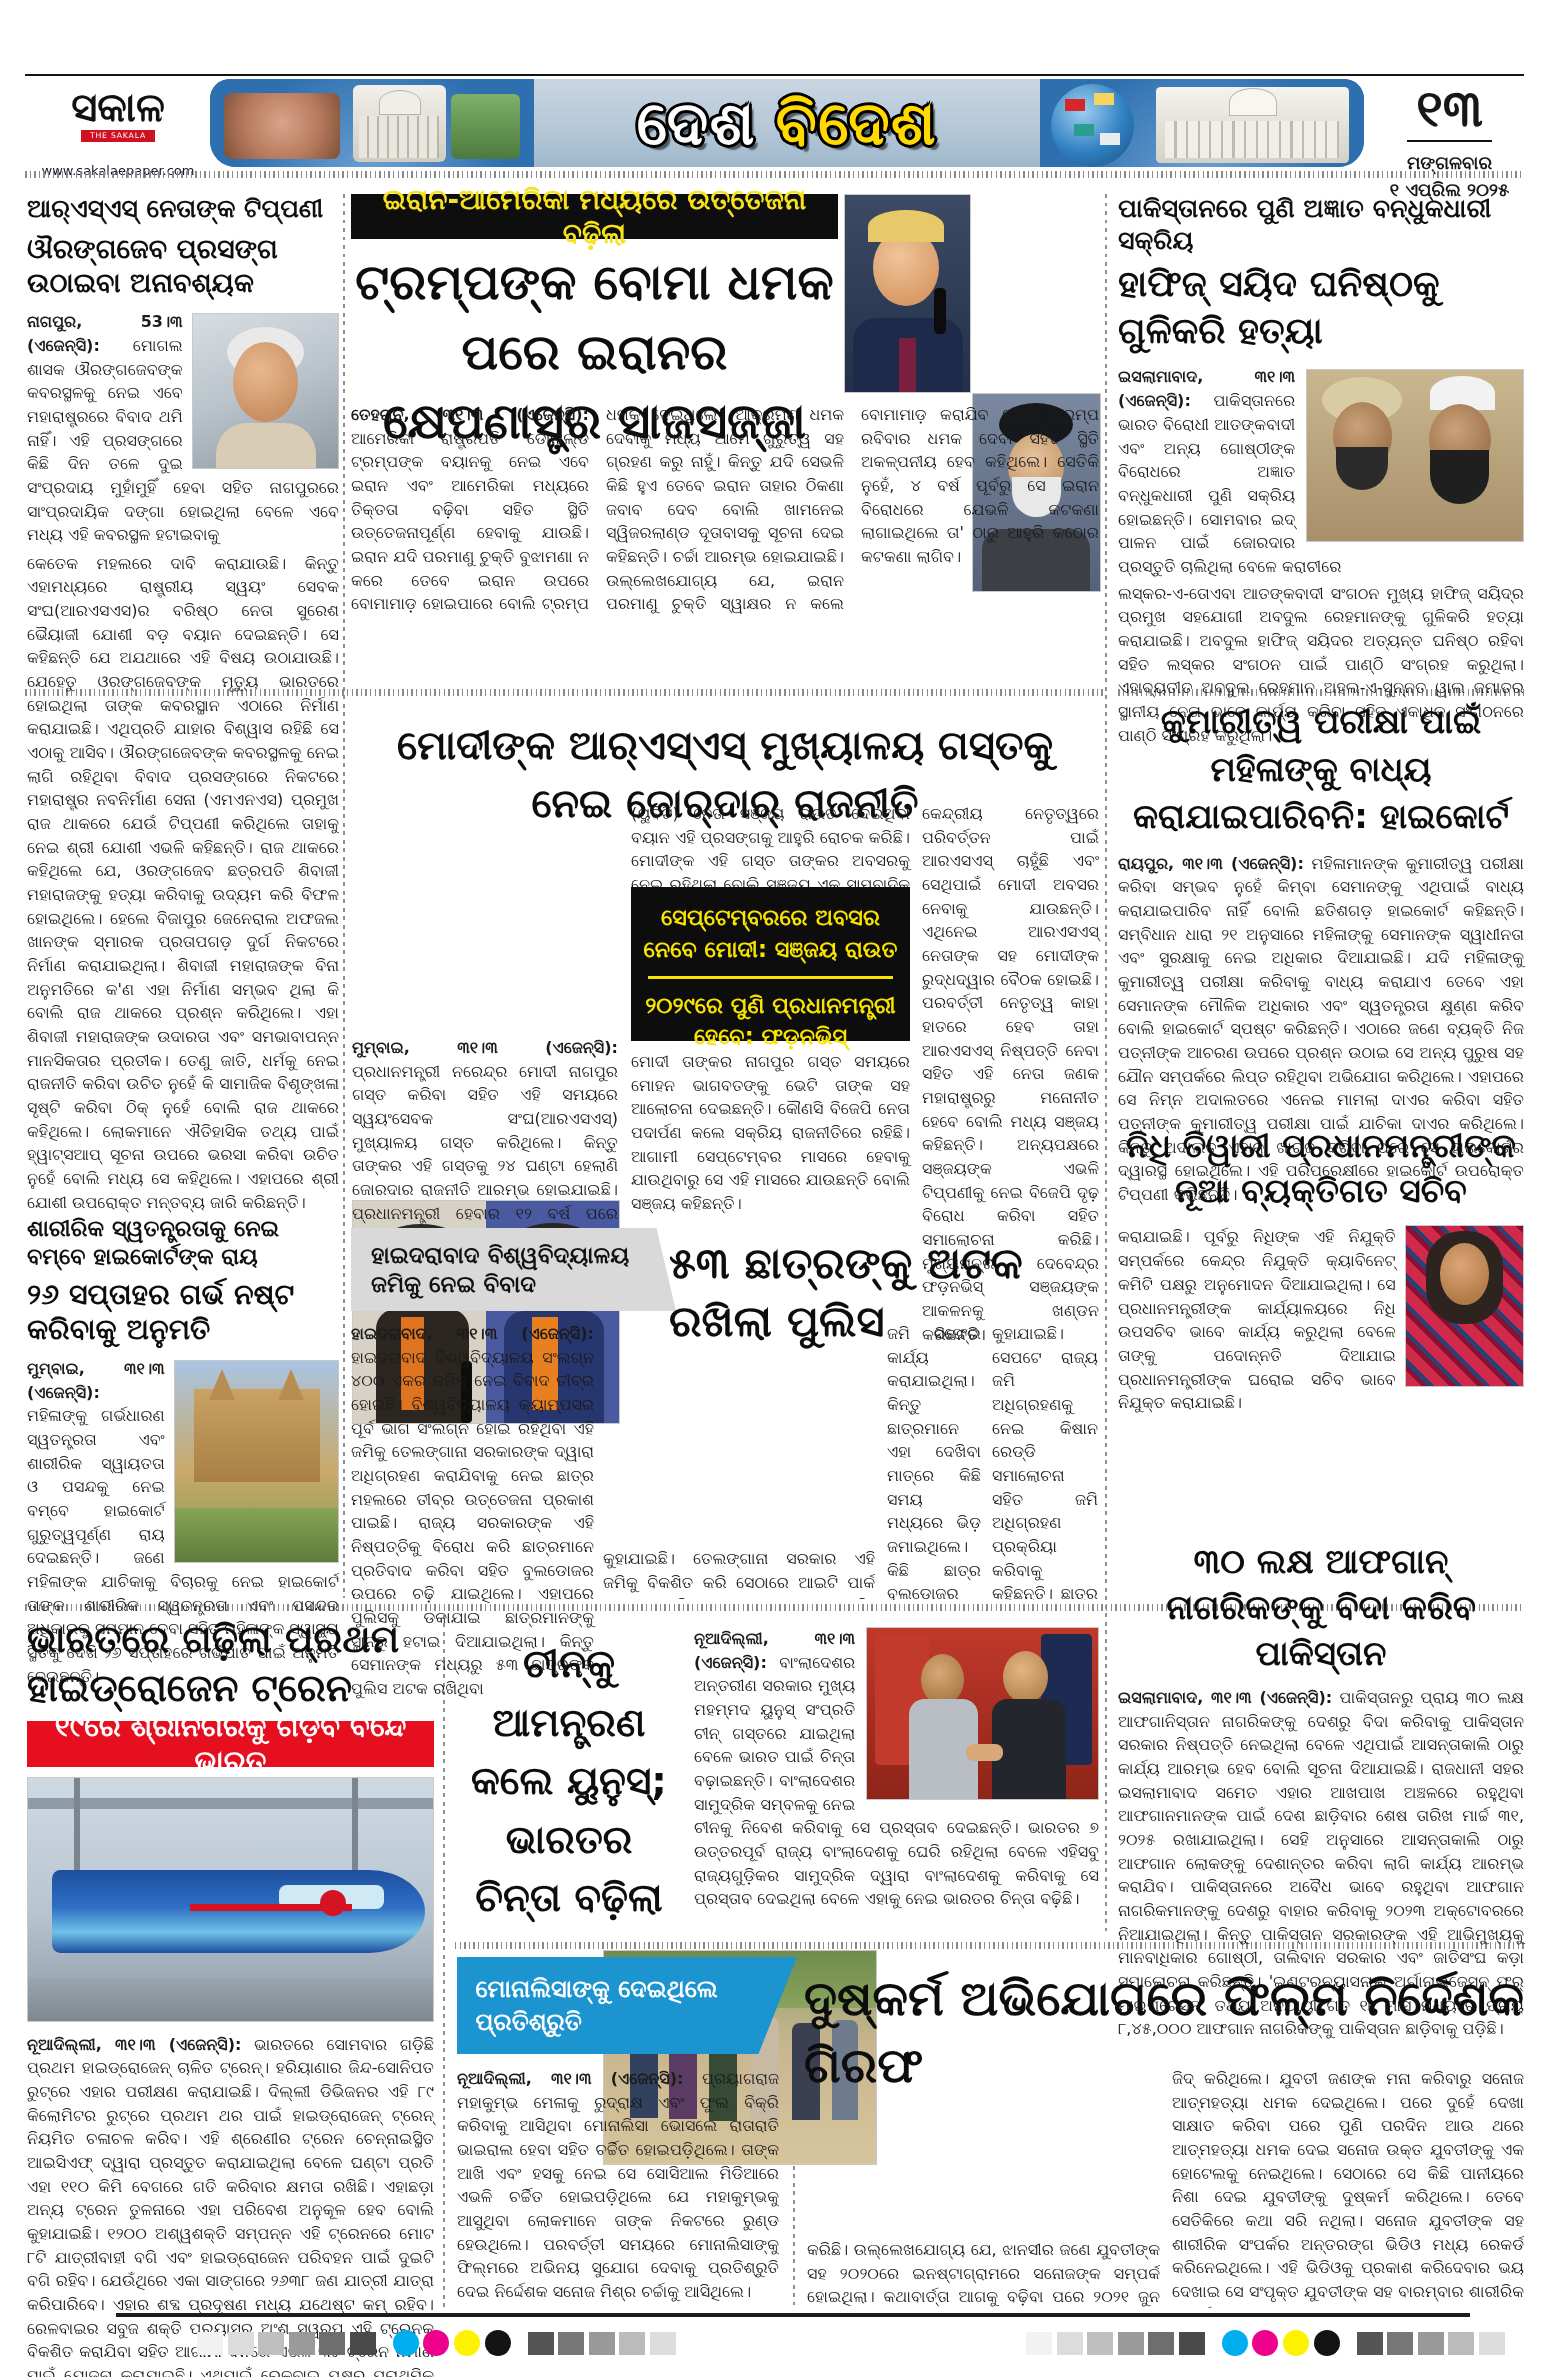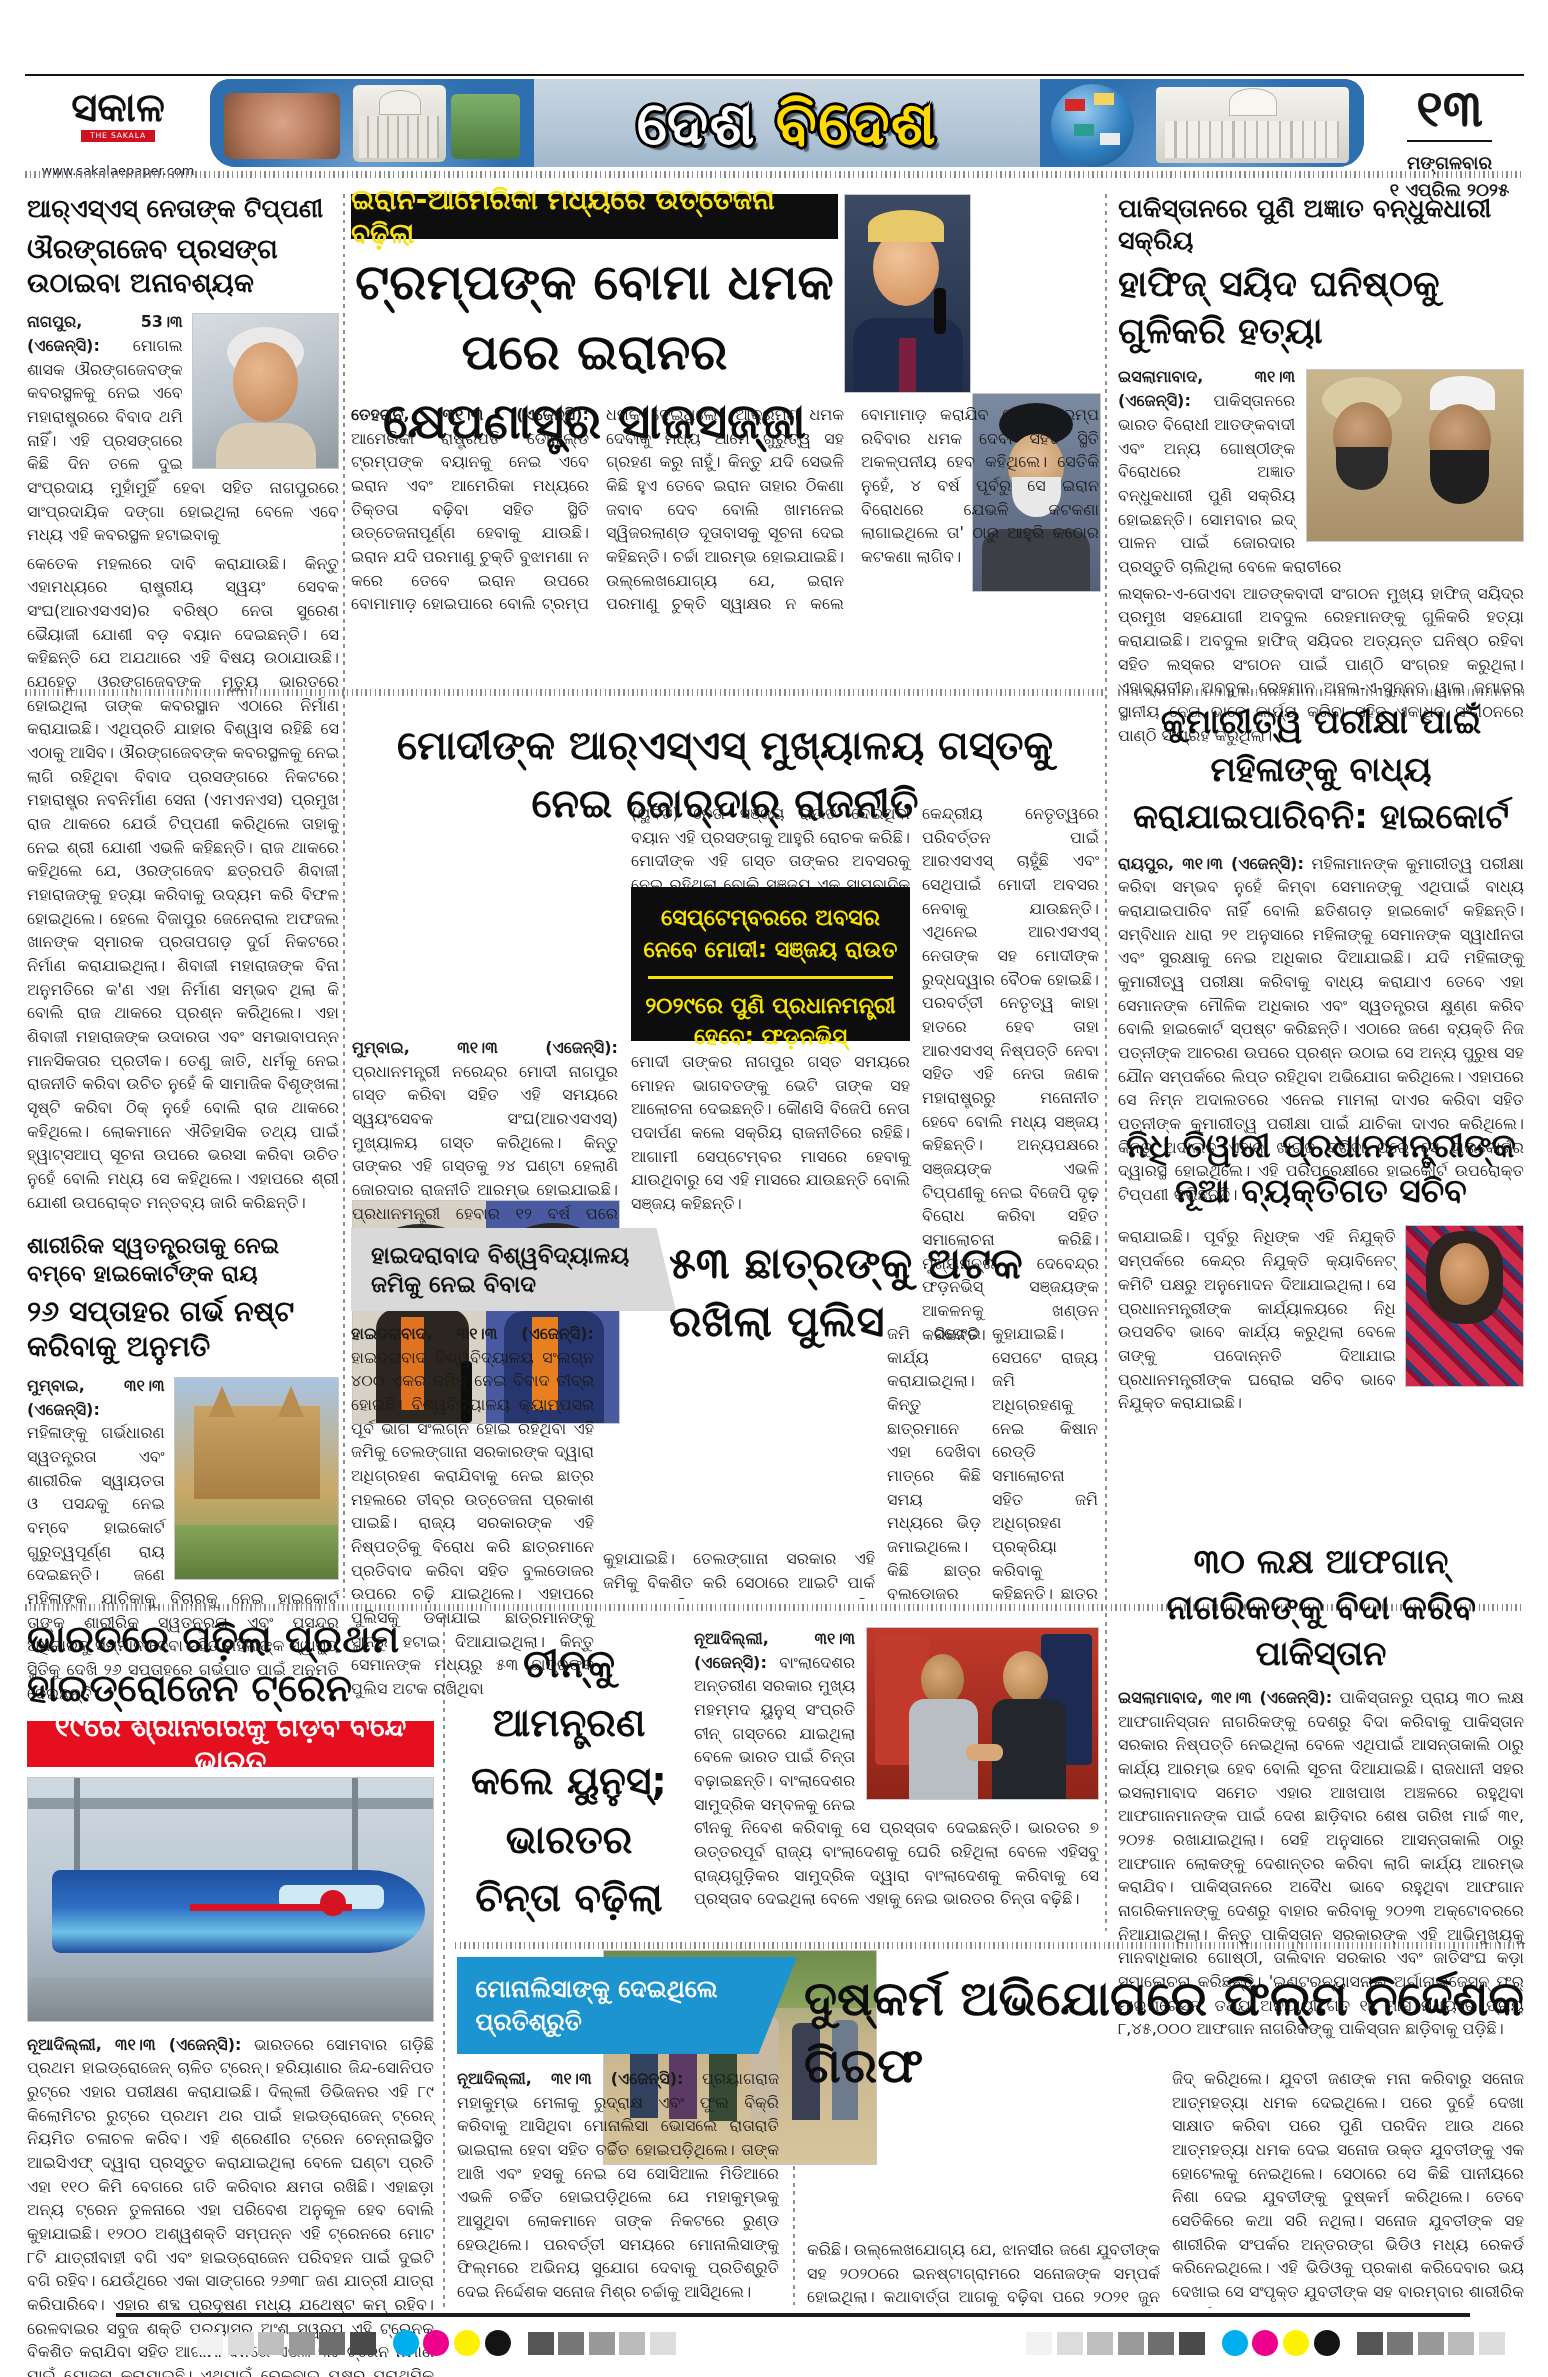--- a/index.html
+++ b/index.html
@@ -22,21 +22,21 @@
   .logo-red{background:#cf1221;color:#fff;font-size:7.7px;text-align:center;width:74px;padding:1.5px 0;letter-spacing:0.8px;}
   .web{font-size:13px;color:#0f172a;margin-top:21px;}
   .pagenum{font-weight:bold;font-size:51px;line-height:1;}
   .dateline-box{font-weight:bold;font-size:18px;line-height:1.5;}
   
   .kicker{font-weight:bold;font-size:25px;line-height:1.25;color:#101010;}
   .headline{font-weight:bold;color:#0d0d0d;}
   .body-txt{font-size:16px;line-height:1.48;text-align:justify;color:#1b1b1b;}
   .body-txt .dl{font-weight:bold;}
   .cols3{column-count:3;column-gap:17px;}
-  .black-banner{background:#0e0e0e;color:#f6e11c;font-weight:bold;display:flex;align-items:center;justify-content:center;}
+  .black-banner{background:#0e0e0e;color:#f6e11c;font-weight:bold;display:flex;align-items:center;justify-content:center;text-align:center;}
   .red-banner{background:#e60f20;color:#fff;font-weight:bold;display:flex;align-items:center;justify-content:center;text-align:center;}
   .gray-kicker{background:#d9d9d9;clip-path:polygon(0 0,94% 0,100% 100%,0 100%);display:flex;align-items:center;padding-left:20px;}
   .blue-kicker{background:#1b94d0;color:#fff;clip-path:polygon(0 0,97% 0,86% 100%,0 100%);display:flex;align-items:center;padding-left:18.5px;}
   .quote-box{background:#0d0d0d;color:#f8e400;text-align:center;padding:15.4px 12.3px;}
   .quote-box .qline{font-weight:bold;font-size:22.4px;line-height:1.4;color:#f8e400;}
   .quote-box .qdiv{height:3.1px;background:#f8e400;margin:10.8px 4.6px;}
   
   .ph{position:relative;overflow:hidden;background:#9aa4ad;border:0.8px solid #c8c8c8;}
   .ph .face{position:absolute;border-radius:50%;background:radial-gradient(circle at 40% 35%,#e8b98f 0%,#c98f62 75%);}
   .ph .hairw{position:absolute;border-radius:50%;background:#e9e9e9;}
@@ -120,21 +120,21 @@
     <div class="headline" style="font-size:27px;line-height:1.25;margin-top:7.7px;">ଔରଙ୍ଗଜେବ ପ୍ରସଙ୍ଗ ଉଠାଇବା ଅନାବଶ୍ୟକ</div>
     <div style="margin-top:10.8px;overflow:hidden;">
       <div class="ph ph-rss" style="float:right;width:145px;height:154px;margin:3.1px 0 6.2px 9.3px;">
         <div class="hairw" style="left:34px;top:12.3px;width:77px;height:51px;"></div>
         <div class="face" style="left:40px;top:28px;width:65px;height:80px;"></div>
         <div class="abs" style="left:23px;bottom:0;width:100px;height:45px;background:#d8cdb4;border-radius:31px 31px 0 0;"></div>
       </div>
       <div class="body-txt"><span class="dl">ନାଗପୁର, 53।୩ (ଏଜେନ୍ସି):</span> <span>ମୋଗଲ ଶାସକ ଔରଙ୍ଗଜେବଙ୍କ କବରସ୍ଥଳକୁ ନେଇ ଏବେ ମହାରାଷ୍ଟ୍ରରେ ବିବାଦ ଥମି ନାହିଁ। ଏହି ପ୍ରସଙ୍ଗରେ କିଛି ଦିନ ତଳେ ଦୁଇ ସଂପ୍ରଦାୟ ମୁହାଁମୁହିଁ ହେବା ସହିତ ନାଗପୁରରେ ସାଂପ୍ରଦାୟିକ ଦଙ୍ଗା ହୋଇଥିଲା ବେଳେ ଏବେ ମଧ୍ୟ ଏହି କବରସ୍ଥଳ ହଟାଇବାକୁ</span></div>
       <div class="body-txt" style="margin-top:4.6px;">କେତେକ ମହଲରେ ଦାବି କରାଯାଉଛି। କିନ୍ତୁ ଏହାମଧ୍ୟରେ ରାଷ୍ଟ୍ରୀୟ ସ୍ୱୟଂ ସେବକ ସଂଘ(ଆରଏସଏସ)ର ବରିଷ୍ଠ ନେତା ସୁରେଶ ଭୈୟାଜୀ ଯୋଶୀ ବଡ଼ ବୟାନ ଦେଇଛନ୍ତି। ସେ କହିଛନ୍ତି ଯେ ଅଯଥାରେ ଏହି ବିଷୟ ଉଠାଯାଉଛି। ଯେହେତୁ ଓରଙ୍ଗଜେବଙ୍କ ମୃତ୍ୟୁ ଭାରତରେ ହୋଇଥିଲା ତାଙ୍କ କବରସ୍ଥାନ ଏଠାରେ ନିର୍ମାଣ କରାଯାଇଛି। ଏଥିପ୍ରତି ଯାହାର ବିଶ୍ୱାସ ରହିଛି ସେ ଏଠାକୁ ଆସିବ। ଔରଙ୍ଗଜେବଙ୍କ କବରସ୍ଥଳକୁ ନେଇ ଲାଗି ରହିଥିବା ବିବାଦ ପ୍ରସଙ୍ଗରେ ନିକଟରେ ମହାରାଷ୍ଟ୍ର ନବନିର୍ମାଣ ସେନା (ଏମଏନଏସ) ପ୍ରମୁଖ ରାଜ ଥାକରେ ଯେଉଁ ଟିପ୍ପଣୀ କରିଥିଲେ ତାହାକୁ ନେଇ ଶ୍ରୀ ଯୋଶୀ ଏଭଳି କହିଛନ୍ତି। ରାଜ ଥାକରେ କହିଥିଲେ ଯେ, ଓରଙ୍ଗଜେବ ଛତ୍ରପତି ଶିବାଜୀ ମହାରାଜଙ୍କୁ ହତ୍ୟା କରିବାକୁ ଉଦ୍ୟମ କରି ବିଫଳ ହୋଇଥିଲେ। ହେଲେ ବିଜାପୁର ଜେନେରାଲ ଅଫଜଲ ଖାନଙ୍କ ସ୍ମାରକ ପ୍ରତାପଗଡ଼ ଦୁର୍ଗ ନିକଟରେ ନିର୍ମାଣ କରାଯାଇଥିଲା। ଶିବାଜୀ ମହାରାଜଙ୍କ ବିନା ଅନୁମତିରେ କ'ଣ ଏହା ନିର୍ମାଣ ସମ୍ଭବ ଥିଲା କି ବୋଲି ରାଜ ଥାକରେ ପ୍ରଶ୍ନ କରିଥିଲେ। ଏହା ଶିବାଜୀ ମହାରାଜଙ୍କ ଉଦାରତା ଏବଂ ସମଭାବାପନ୍ନ ମାନସିକତାର ପ୍ରତୀକ। ତେଣୁ ଜାତି, ଧର୍ମକୁ ନେଇ ରାଜନୀତି କରିବା ଉଚିତ ନୁହେଁ କି ସାମାଜିକ ବିଶୃଙ୍ଖଳା ସୃଷ୍ଟି କରିବା ଠିକ୍ ନୁହେଁ ବୋଲି ରାଜ ଥାକରେ କହିଥିଲେ। ଲୋକମାନେ ଐତିହାସିକ ତଥ୍ୟ ପାଇଁ ହ୍ୱାଟ୍ସଆପ୍ ସୂଚନା ଉପରେ ଭରସା କରିବା ଉଚିତ ନୁହେଁ ବୋଲି ମଧ୍ୟ ସେ କହିଥିଲେ। ଏହାପରେ ଶ୍ରୀ ଯୋଶୀ ଉପରୋକ୍ତ ମନ୍ତବ୍ୟ ଜାରି କରିଛନ୍ତି।</div>
     </div>
-    <div class="kicker" style="font-size:22.4px;margin-top:17px;">ଶାରୀରିକ ସ୍ୱତନ୍ତ୍ରତାକୁ ନେଇ ବମ୍ବେ ହାଇକୋର୍ଟଙ୍କ ରାୟ</div>
+    <div class="kicker" style="font-size:22.4px;">ଶାରୀରିକ ସ୍ୱତନ୍ତ୍ରତାକୁ ନେଇ ବମ୍ବେ ହାଇକୋର୍ଟଙ୍କ ରାୟ</div>
     <div class="headline" style="font-size:28.5px;line-height:1.25;margin-top:6.2px;">୨୬ ସପ୍ତାହର ଗର୍ଭ ନଷ୍ଟ କରିବାକୁ ଅନୁମତି</div>
     <div style="margin-top:9.3px;overflow:hidden;">
       <div class="ph ph-court" style="float:right;width:163px;height:201px;margin:3.1px 0 6.2px 9.3px;">
         <div class="abs" style="left:18.5px;top:28px;width:126px;height:93px;background:linear-gradient(180deg,#caa263 0%,#a87f45 100%);"></div>
         <div class="abs" style="left:34px;top:7.7px;width:26px;height:31px;background:#b98d51;clip-path:polygon(50% 0,100% 100%,0 100%);"></div>
         <div class="abs" style="left:103px;top:7.7px;width:26px;height:31px;background:#b98d51;clip-path:polygon(50% 0,100% 100%,0 100%);"></div>
         <div class="abs" style="left:0;bottom:0;width:100%;height:54px;background:linear-gradient(180deg,#86a457 0%,#5e7c3a 100%);"></div>
       </div>
       <div class="body-txt"><span class="dl">ମୁମ୍ବାଇ, ୩୧।୩ (ଏଜେନ୍ସି):</span> <span>ମହିଳାଙ୍କୁ ଗର୍ଭଧାରଣ ସ୍ୱତନ୍ତ୍ରତା ଏବଂ ଶାରୀରିକ ସ୍ୱାୟତତା ଓ ପସନ୍ଦକୁ ନେଇ ବମ୍ବେ ହାଇକୋର୍ଟ ଗୁରୁତ୍ୱପୂର୍ଣ୍ଣ ରାୟ ଦେଇଛନ୍ତି। ଜଣେ ମହିଳାଙ୍କ ଯାଚିକାକୁ ବିଚାରକୁ ନେଇ ହାଇକୋର୍ଟ ତାଙ୍କ ଶାରୀରିକ ସ୍ୱତନ୍ତ୍ରତା ଏବଂ ପସନ୍ଦର ଅଧିକାରକୁ ସମ୍ମାନ ଦେବା ସହିତ ମହିଳାଙ୍କ ସ୍ୱାସ୍ଥ୍ୟ ସ୍ଥିତିକୁ ଦେଖି ୨୬ ସପ୍ତାହରେ ଗର୍ଭପାତ ପାଇଁ ଅନୁମତି ଦେଇଛନ୍ତି।</span></div>
     </div>

